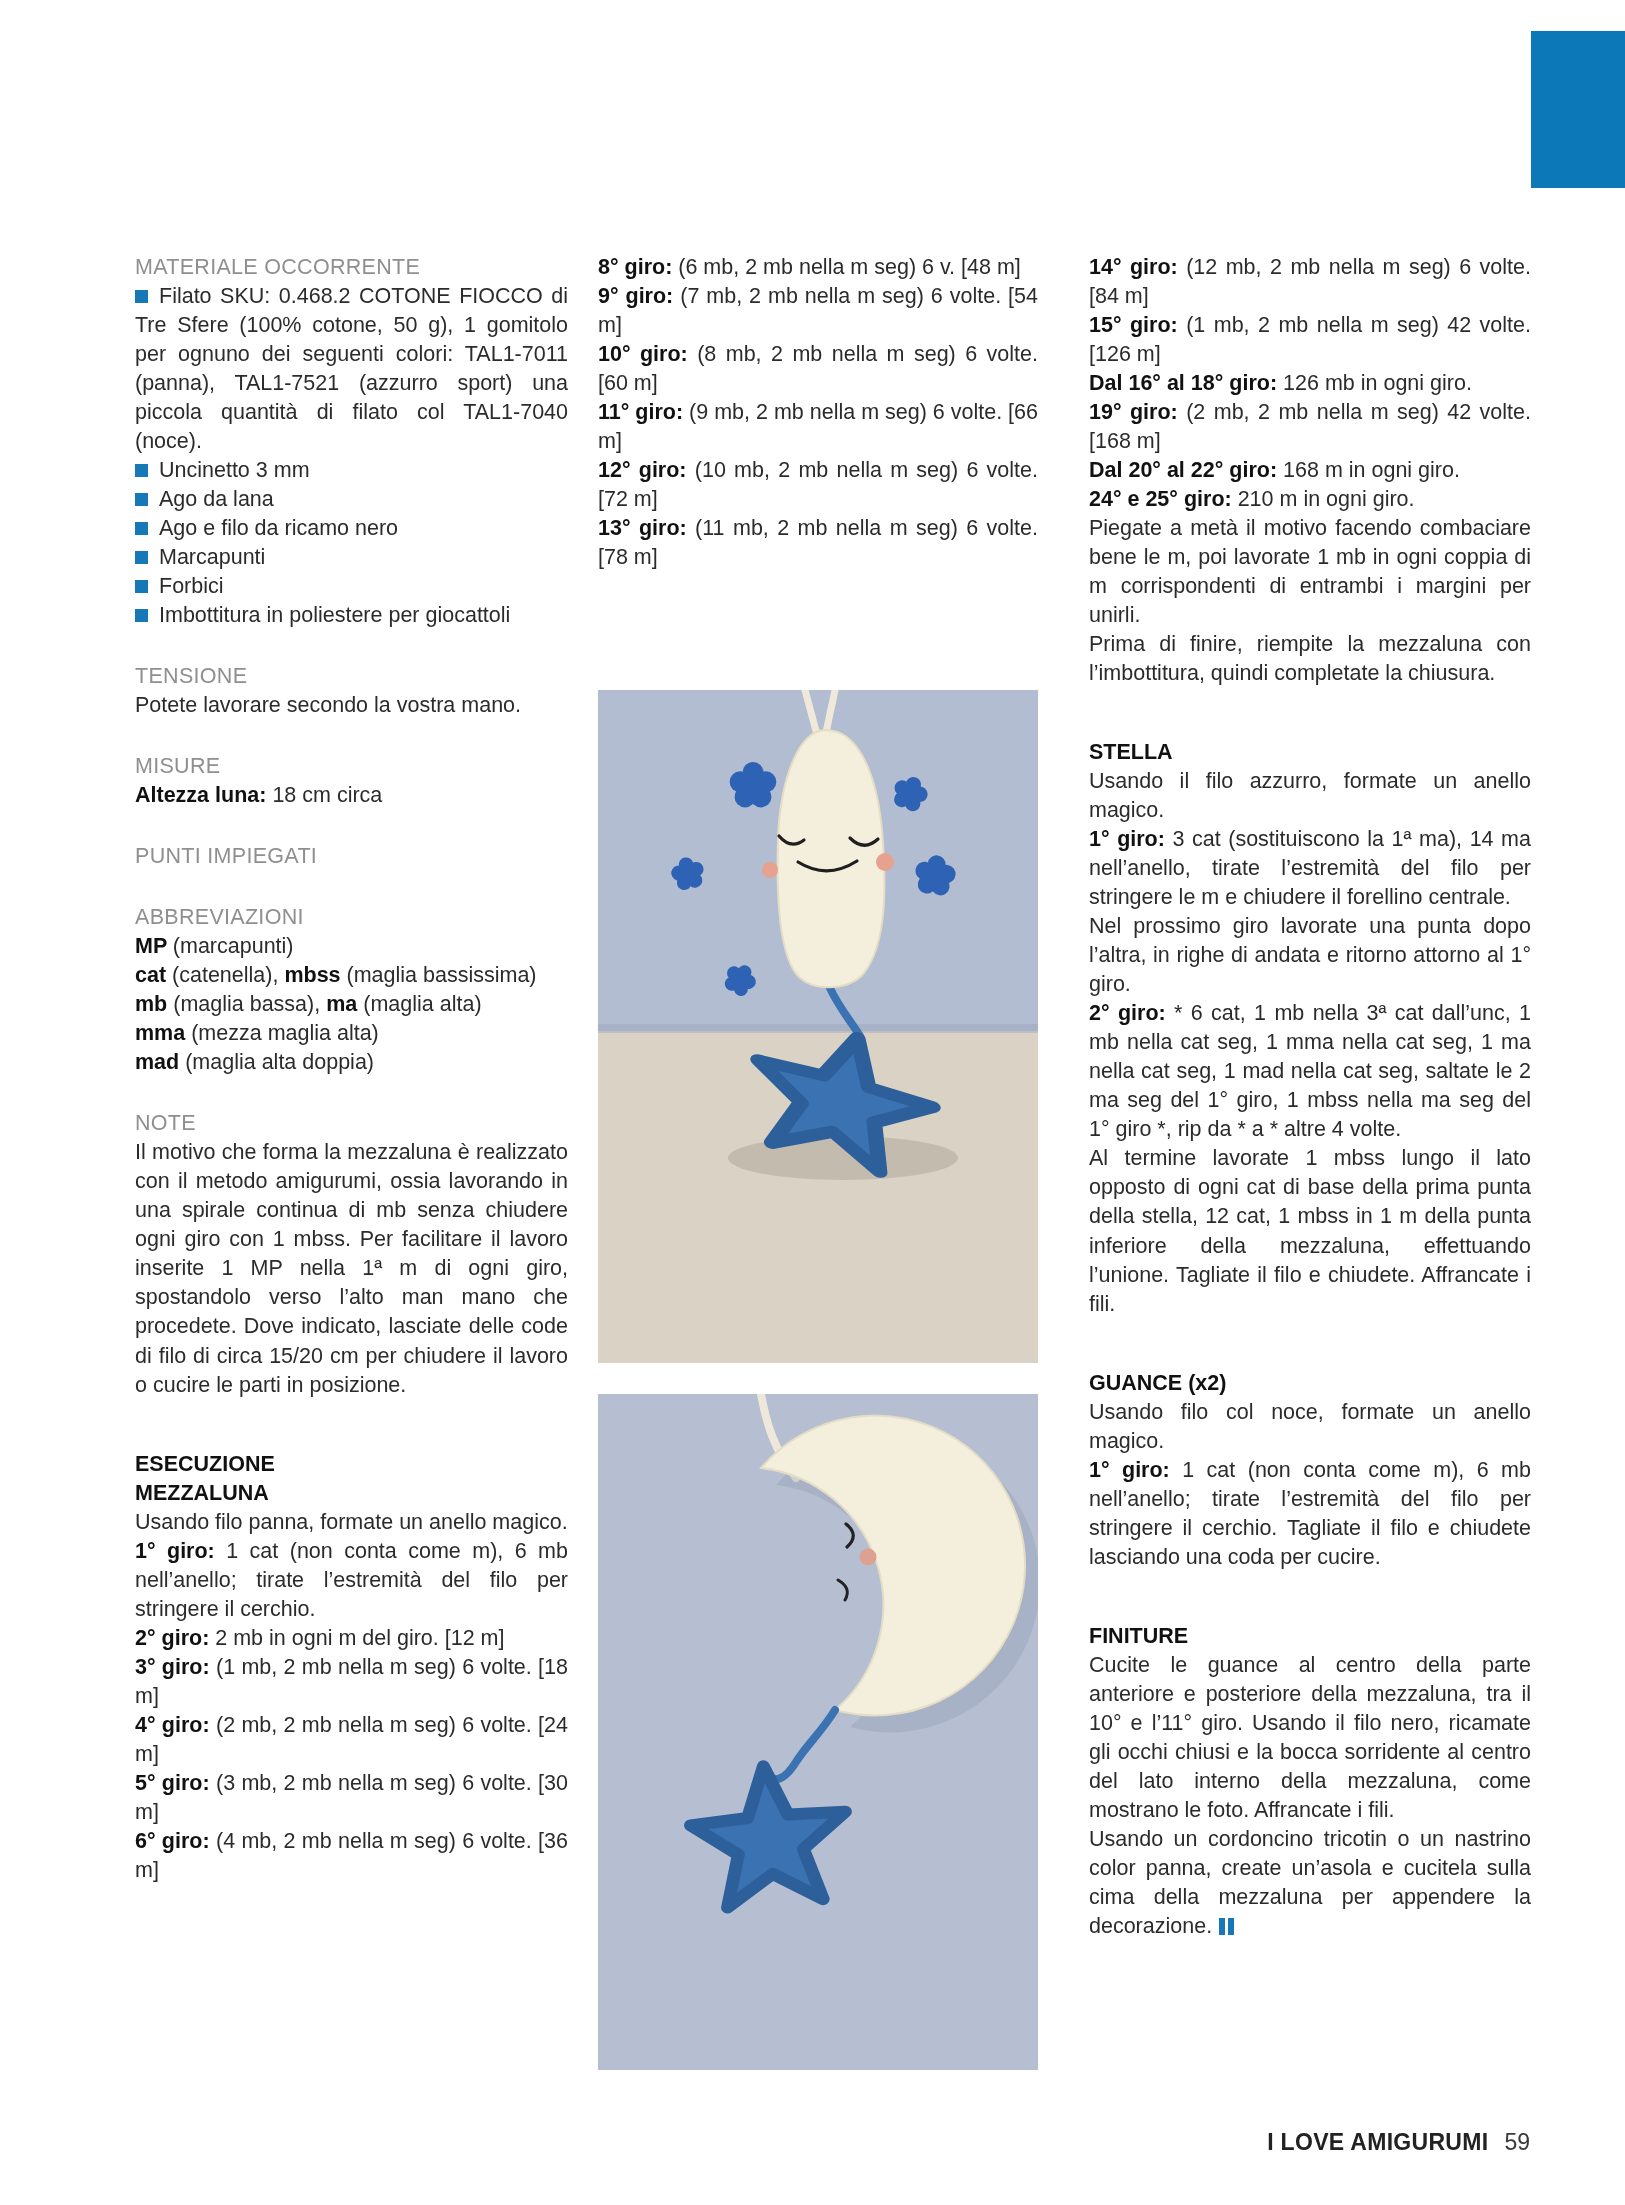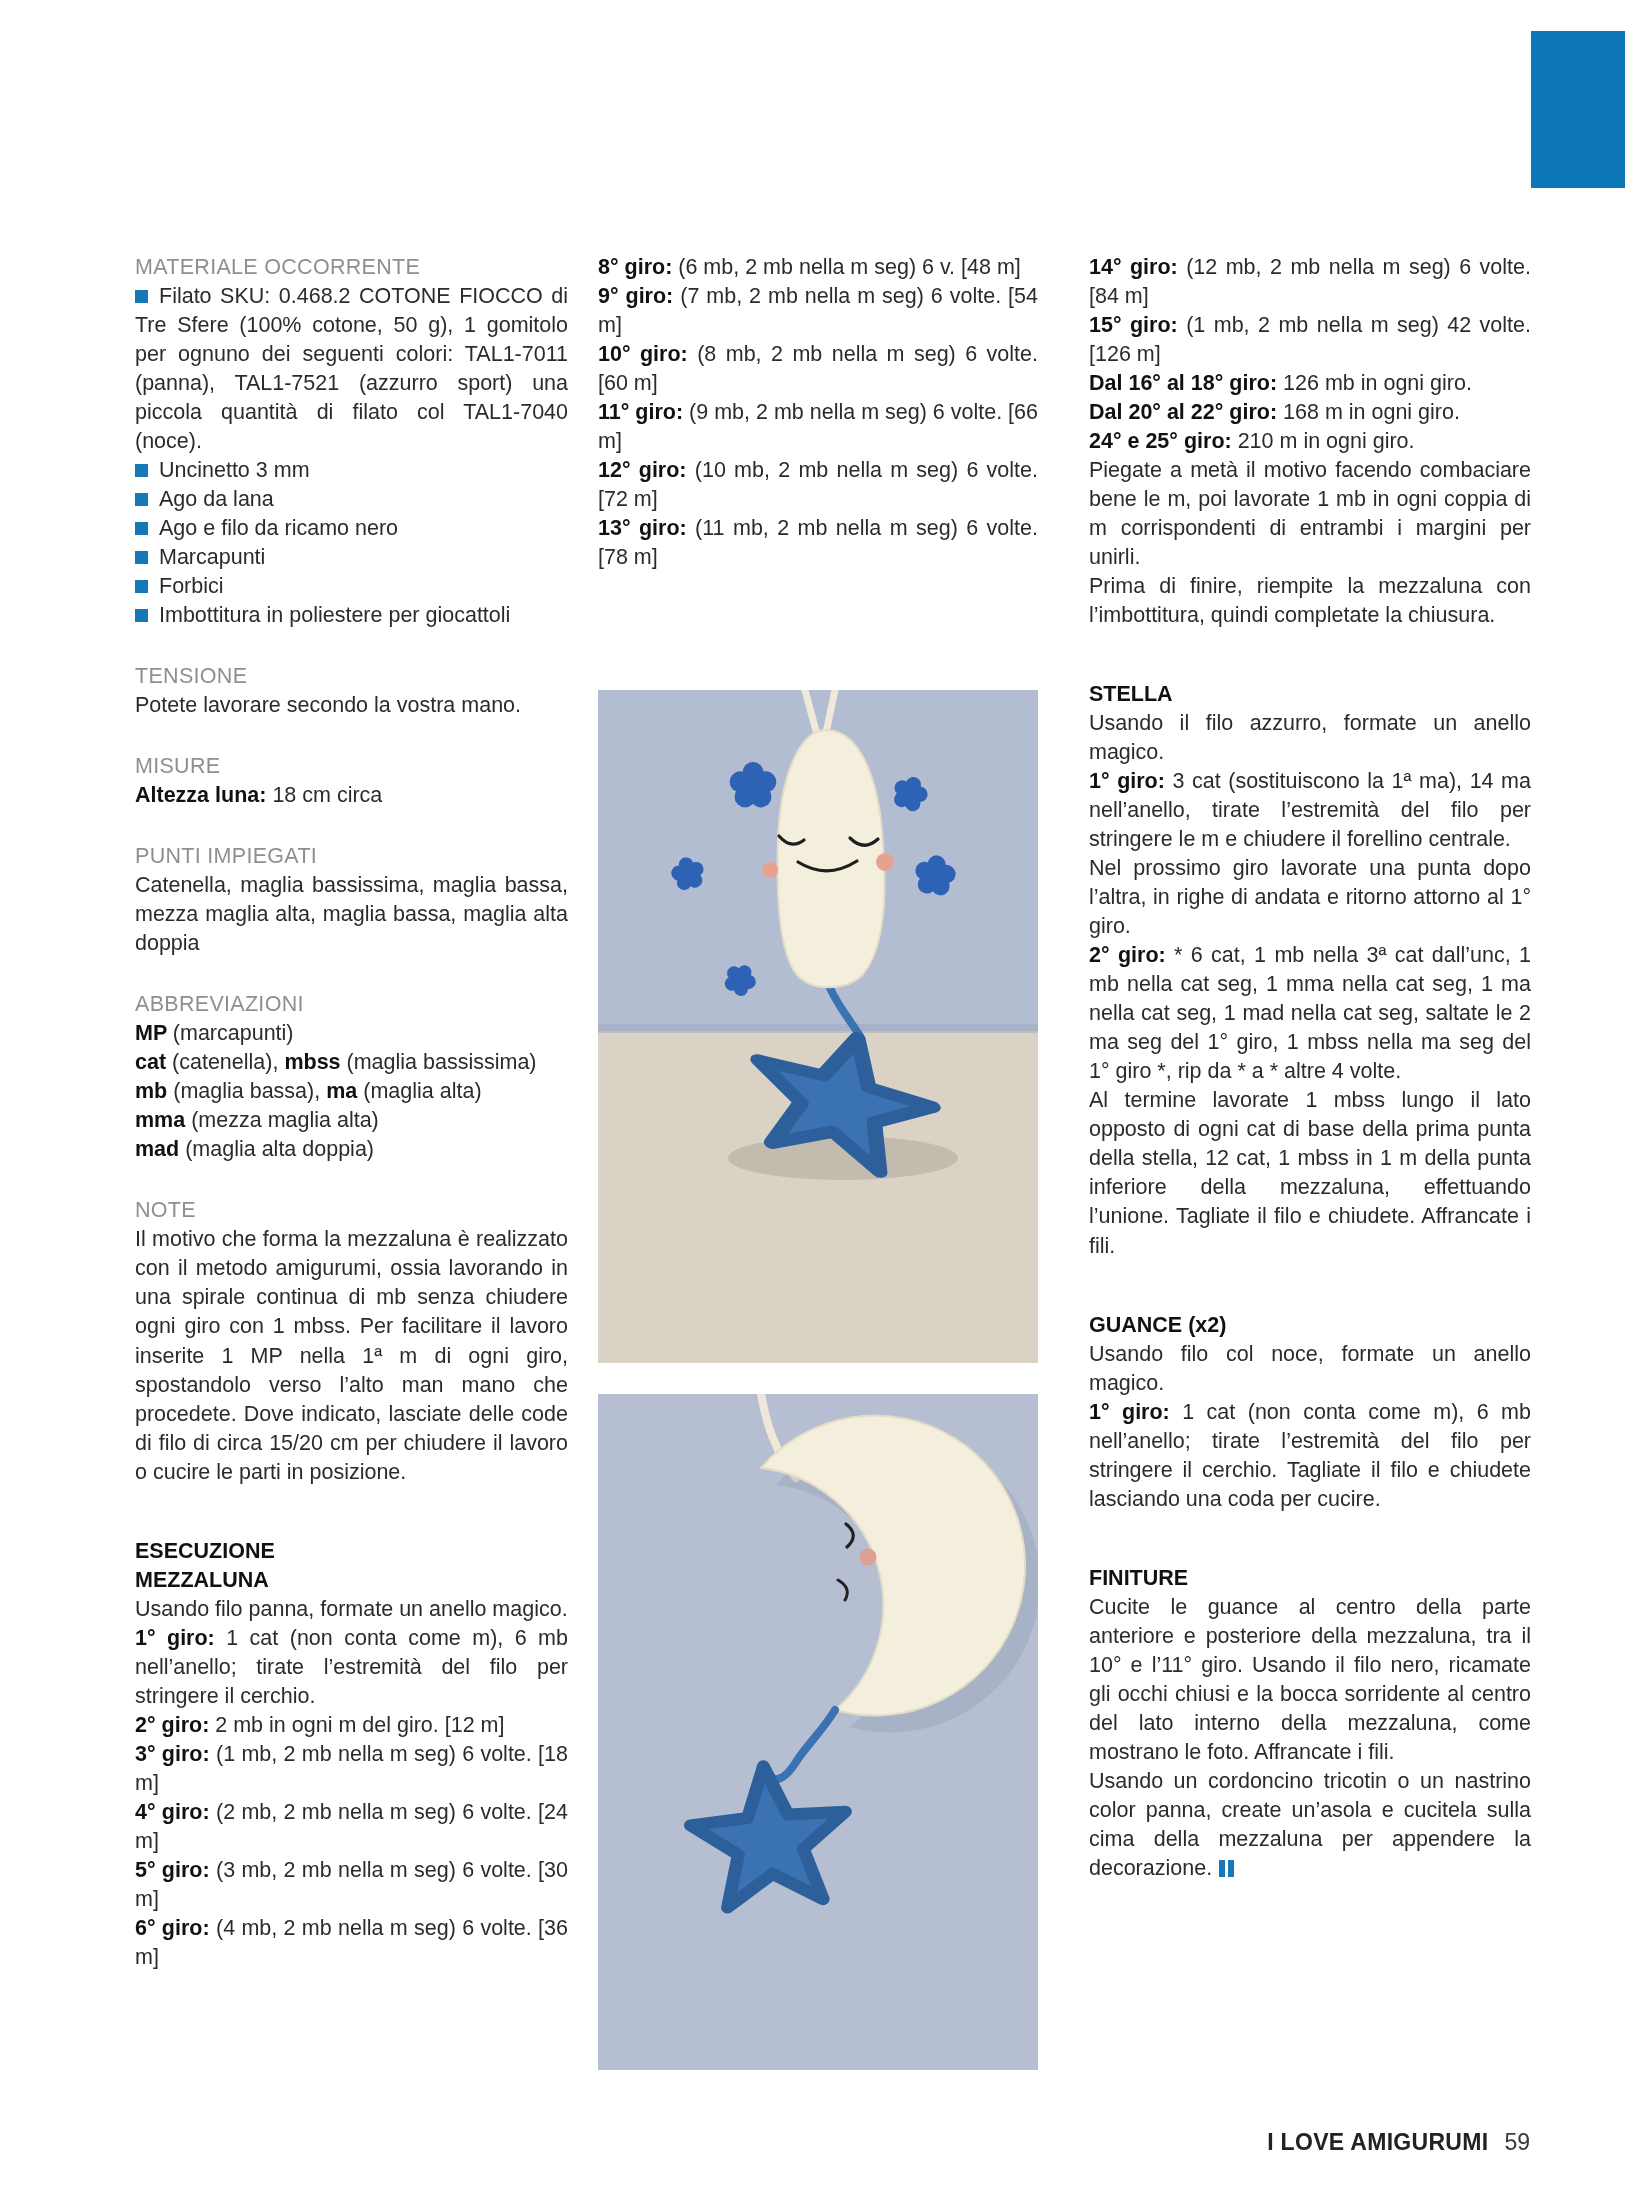--- a/index.html
+++ b/index.html
@@ -85,21 +85,20 @@
       <p class="bullet"><span class="bullet-sq"></span><span>Ago da lana</span></p>
       <p class="bullet"><span class="bullet-sq"></span><span>Ago e filo da ricamo nero</span></p>
       <p class="bullet"><span class="bullet-sq"></span><span>Marcapunti</span></p>
       <p class="bullet"><span class="bullet-sq"></span><span>Forbici</span></p>
       <p class="bullet"><span class="bullet-sq"></span><span>Imbottitura in poliestere per giocattoli</span></p>
       <p class="label">TENSIONE</p>
       <p class="para"><span>Potete lavorare secondo la vostra mano.</span></p>
       <p class="label">MISURE</p>
       <p class="para"><span class="b">Altezza luna: </span><span>18 cm circa</span></p>
       <p class="label">PUNTI IMPIEGATI</p>
-      <p class="para"><span>Catenella, maglia bassissima, maglia bassa, mezza maglia alta, maglia bassa, maglia alta doppia</span></p>
       <p class="label">ABBREVIAZIONI</p>
       <p class="para"><span class="b">MP </span><span>(marcapunti)</span></p>
       <p class="para"><span class="b">cat </span><span>(catenella), </span><span class="b">mbss </span><span>(maglia bassissima)</span></p>
       <p class="para"><span class="b">mb </span><span>(maglia bassa), </span><span class="b">ma </span><span>(maglia alta)</span></p>
       <p class="para"><span class="b">mma </span><span>(mezza maglia alta)</span></p>
       <p class="para"><span class="b">mad </span><span>(maglia alta doppia)</span></p>
       <p class="label">NOTE</p>
       <p class="para"><span>Il motivo che forma la mezzaluna è realizzato con il metodo amigurumi, ossia lavorando in una spirale continua di mb senza chiudere ogni giro con 1 mbss. Per facilitare il lavoro inserite 1 MP nella 1ª m di ogni giro, spostandolo verso l’alto man mano che procedete. Dove indicato, lasciate delle code di filo di circa 15/20 cm per chiudere il lavoro o cucire le parti in posizione.</span></p>
       <p class="heading">ESECUZIONE</p>
       <p class="subheading">MEZZALUNA</p>
@@ -116,20 +115,21 @@
       <p class="para"><span class="b">9° giro: </span><span>(7 mb, 2 mb nella m seg) 6 volte. [54 m]</span></p>
       <p class="para"><span class="b">10° giro: </span><span>(8 mb, 2 mb nella m seg) 6 volte. [60 m]</span></p>
       <p class="para"><span class="b">11° giro: </span><span>(9 mb, 2 mb nella m seg) 6 volte. [66 m]</span></p>
       <p class="para"><span class="b">12° giro: </span><span>(10 mb, 2 mb nella m seg) 6 volte. [72 m]</span></p>
       <p class="para"><span class="b">13° giro: </span><span>(11 mb, 2 mb nella m seg) 6 volte. [78 m]</span></p>
     </div>
   <div class="col col-right">
       <p class="para"><span class="b">14° giro: </span><span>(12 mb, 2 mb nella m seg) 6 volte. [84 m]</span></p>
       <p class="para"><span class="b">15° giro: </span><span>(1 mb, 2 mb nella m seg) 42 volte. [126 m]</span></p>
       <p class="para"><span class="b">Dal 16° al 18° giro: </span><span>126 mb in ogni giro.</span></p>
+      <p class="para"><span class="b">19° giro: </span><span>(2 mb, 2 mb nella m seg) 42 volte. [168 m]</span></p>
       <p class="para"><span class="b">Dal 20° al 22° giro: </span><span>168 m in ogni giro.</span></p>
       <p class="para"><span class="b">24° e 25° giro: </span><span>210 m in ogni giro.</span></p>
       <p class="para"><span>Piegate a metà il motivo facendo combaciare bene le m, poi lavorate 1 mb in ogni coppia di m corrispondenti di entrambi i margini per unirli.</span></p>
       <p class="para"><span>Prima di finire, riempite la mezzaluna con l’imbottitura, quindi completate la chiusura.</span></p>
       <p class="heading">STELLA</p>
       <p class="para"><span>Usando il filo azzurro, formate un anello magico.</span></p>
       <p class="para"><span class="b">1° giro: </span><span>3 cat (sostituiscono la 1ª ma), 14 ma nell’anello, tirate l’estremità del filo per stringere le m e chiudere il forellino centrale.</span></p>
       <p class="para"><span>Nel prossimo giro lavorate una punta dopo l’altra, in righe di andata e ritorno attorno al 1° giro.</span></p>
       <p class="para"><span class="b">2° giro: </span><span>* 6 cat, 1 mb nella 3ª cat dall’unc, 1 mb nella cat seg, 1 mma nella cat seg, 1 ma nella cat seg, 1 mad nella cat seg, saltate le 2 ma seg del 1° giro, 1 mbss nella ma seg del 1° giro *, rip da * a * altre 4 volte.</span></p>
       <p class="para"><span>Al termine lavorate 1 mbss lungo il lato opposto di ogni cat di base della prima punta della stella, 12 cat, 1 mbss in 1 m della punta inferiore della mezzaluna, effettuando l’unione. Tagliate il filo e chiudete. Affrancate i fili.</span></p>

